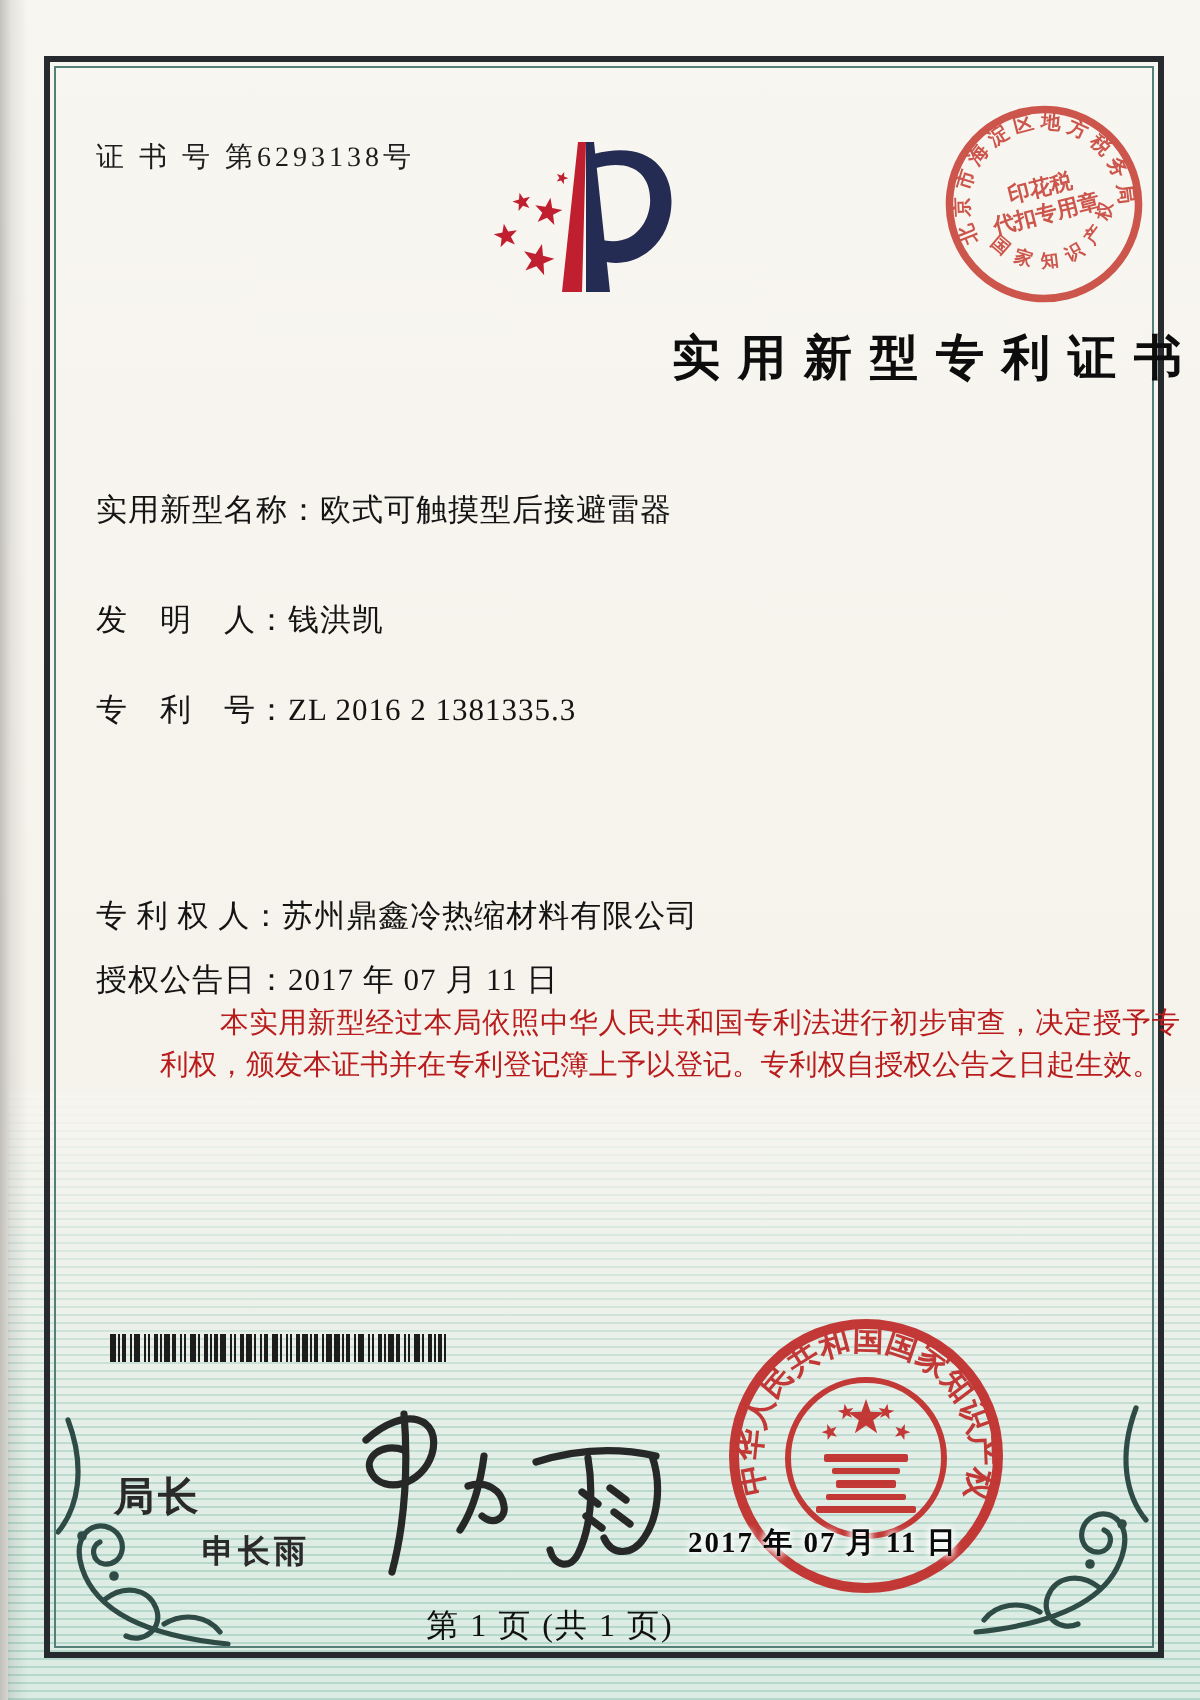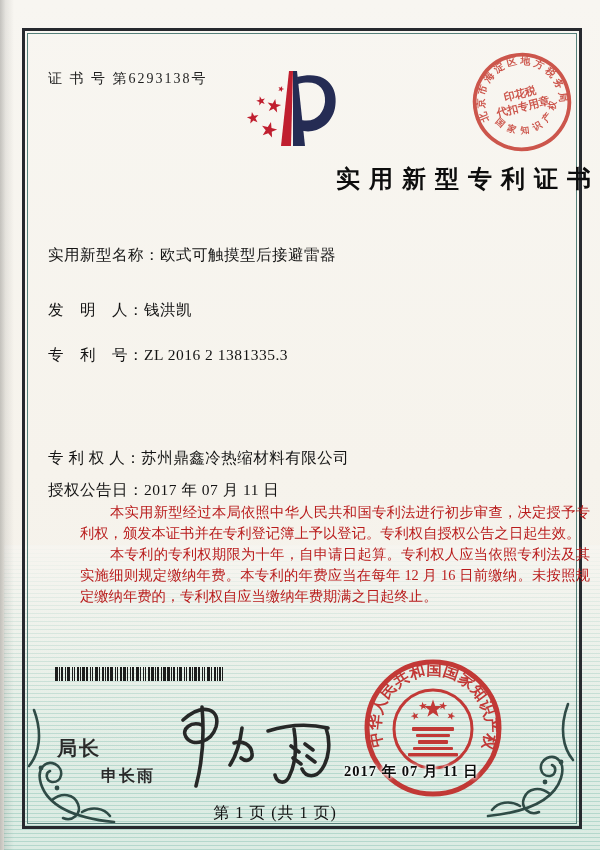--- a/index.html
+++ b/index.html
@@ -118,21 +118,20 @@
     <div class="title">实用新型专利证书</div>
 
     <div class="field f0"><span>实用新型名称：</span><span>欧式可触摸型后接避雷器</span></div>
     <div class="field f1"><span>发　明　人：</span><span>钱洪凯</span></div>
     <div class="field f2"><span>专　利　号：</span><span>ZL 2016 2 1381335.3</span></div>
     <div class="field f4"><span>专 利 权 人：</span><span>苏州鼎鑫冷热缩材料有限公司</span></div>
     <div class="field f5"><span>授权公告日：</span><span>2017 年 07 月 11 日</span></div>
 
     <div class="body-text">
       <p>本实用新型经过本局依照中华人民共和国专利法进行初步审查，决定授予专利权，颁发本证书并在专利登记簿上予以登记。专利权自授权公告之日起生效。</p>
-      <p>本专利的专利权期限为十年，自申请日起算。专利权人应当依照专利法及其实施细则规定缴纳年费。本专利的年费应当在每年 12 月 16 日前缴纳。未按照规定缴纳年费的，专利权自应当缴纳年费期满之日起终止。</p>
     </div>
 
     <svg class="barcode" viewBox="0 0 168 14" preserveAspectRatio="none">
       <path d="M0,7 H168" stroke="#1c1c1c" stroke-width="14" stroke-dasharray="3 1 1 1 2 2 1 1 3 2 1 1 1 2 2 1 1 1 3 1 2 2 1 1 1 2 3 1 1 2 2 1 1 1 2 1 3 2 1 1 1 2 2 1 3 1 1 2 1 1 2 2 3 1 1 2 1 1 1 2 2 1 3 1 1 1 2 2 1 1 3 1"></path>
     </svg>
 
     <div class="director-title">局长</div>
     <div class="director-name">申长雨</div>
 
     <svg class="signature" viewBox="0 0 190 95">

